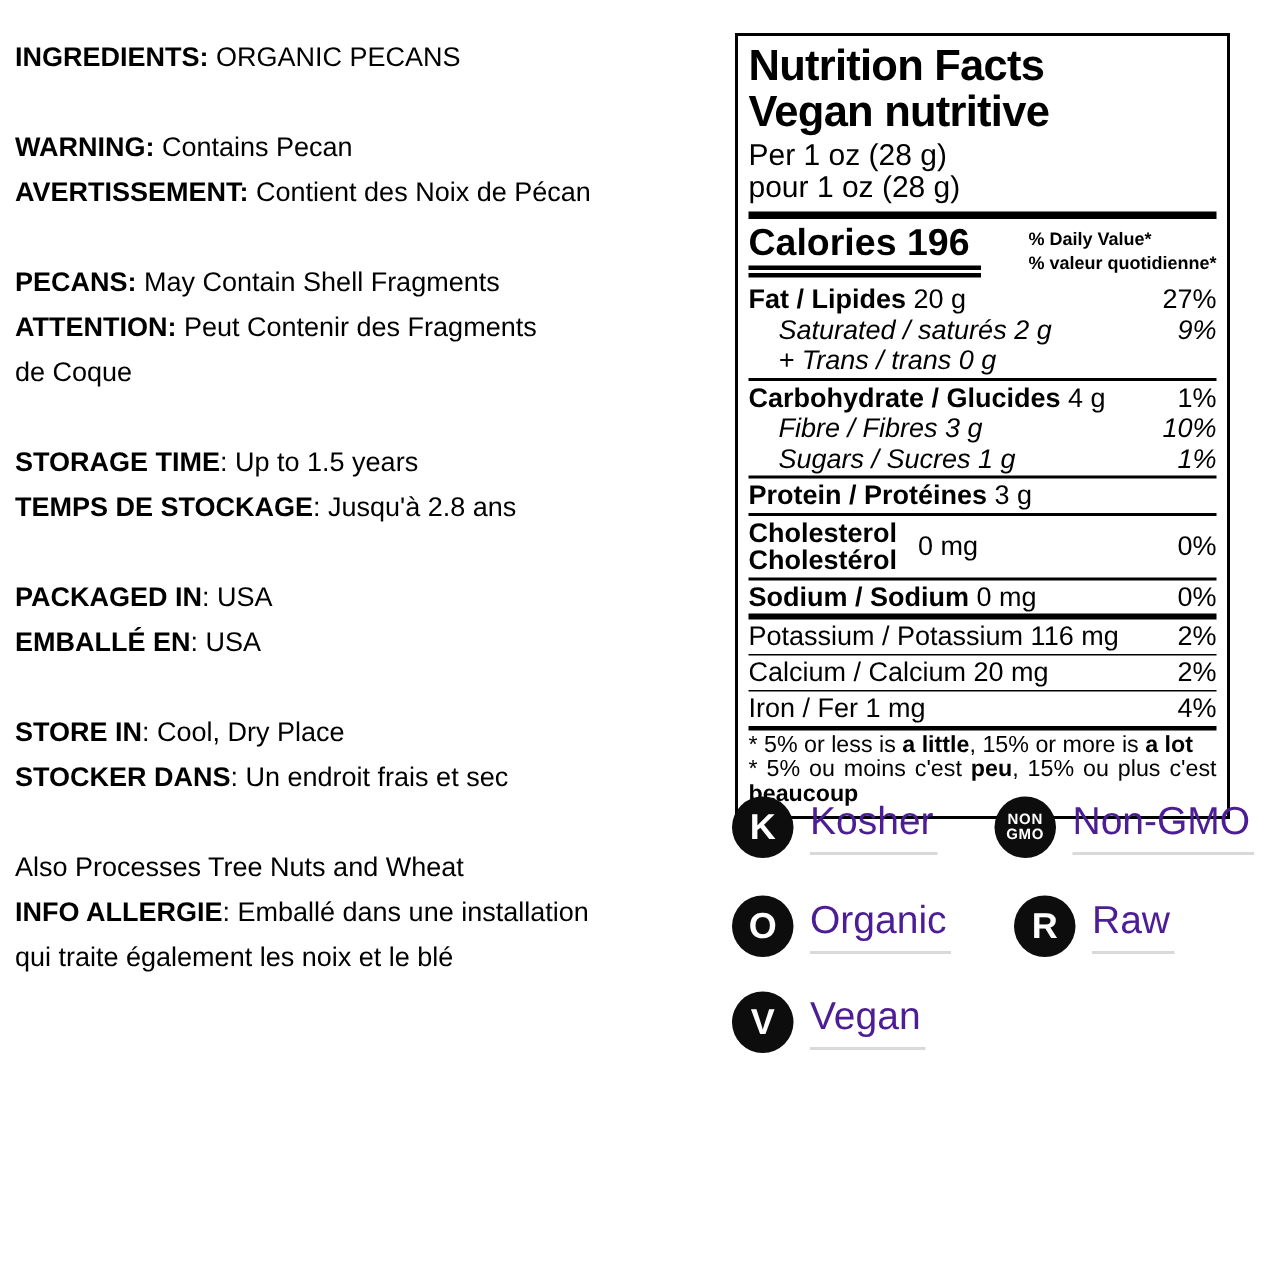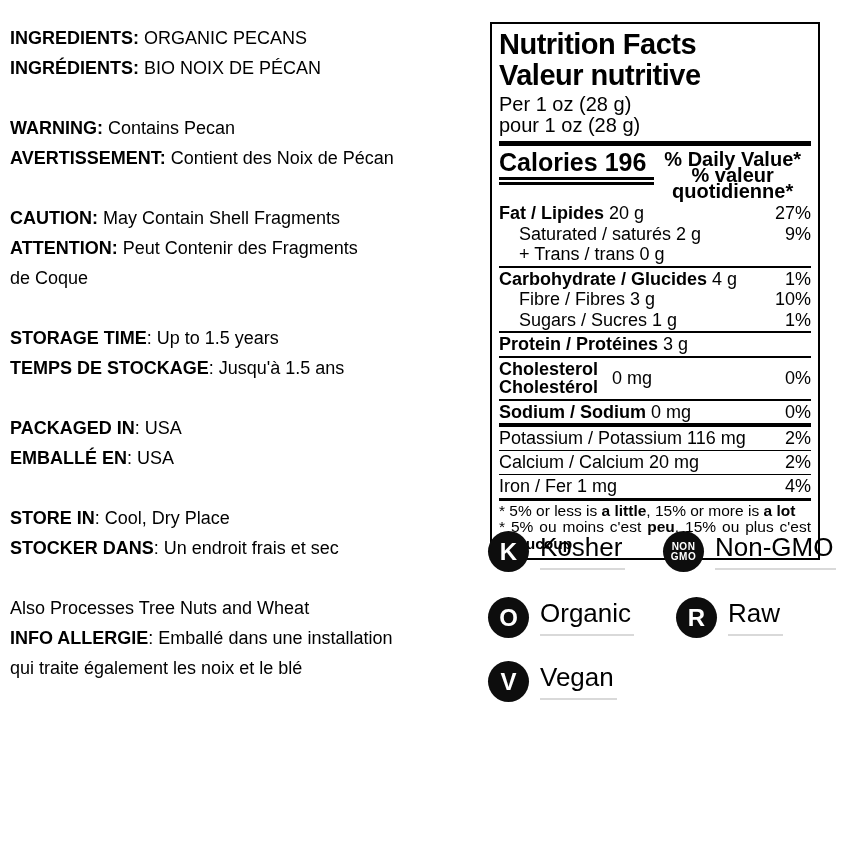--- a/index.html
+++ b/index.html
@@ -29,27 +29,27 @@
   .nf-serving { font-size: 20px; line-height: 21px; }
   .nf-serving.first { margin-top: 3px; }
   .nf-bar { height: 5px; background: #000; margin: 5px 0 3px 0; }
 
   .cal-row { display: flex; justify-content: space-between; align-items: flex-start; margin: 1px 0 4px 0; }
   .cal-label {
     font-size: 25px; font-weight: bold; line-height: 27px;
     border-bottom: 8px double #000; padding: 0 8px 1px 0;
     display: inline-block; white-space: nowrap;
   }
-  .dv-head { text-align: center; font-size: 20px; font-weight: bold; line-height: 16px; padding-top: 2px; }
+  .dv-head { text-align: left; font-size: 12px; font-weight: bold; line-height: 16px; padding-top: 2px; }
 
   .row { display: flex; font-size: 18px; line-height: 18.5px; padding: 1px 0; }
   .row .amt { margin-left: 5px; white-space: nowrap; }
   .row .dv { margin-left: auto; padding-left: 4px; }
   .bold { font-weight: bold; }
-  .indent { padding-left: 20px; }
+  .indent { padding-left: 20px; font-style: italic; }
 
   .rule { background: #000; margin: 1px 0; }
   .rule-1 { height: 1.5px; } .rule-2 { height: 2px; } .rule-3 { height: 3px; } .rule-4 { height: 4px; }
 
   .chol-row { display: flex; align-items: center; font-size: 18px; line-height: 18.5px; padding: 1px 0; }
   .chol-names div { font-weight: bold; }
   .chol-amt { margin-left: 14px; }
   .chol-dv { margin-left: auto; }
 
   .fn { font-size: 15.5px; line-height: 16.5px; }
@@ -61,53 +61,52 @@
   .badges { position: absolute; left: 488px; top: 531px; width: 355px; height: 180px; }
   .badge { position: absolute; display: flex; align-items: center; }
   .badge .circ {
     width: 41px; height: 41px; border-radius: 50%; background: #0d0d0d; color: #fff;
     display: flex; align-items: center; justify-content: center;
     font-weight: bold; flex-shrink: 0;
   }
   .circ.single { font-size: 24px; }
   .circ.duo { flex-direction: column; font-size: 10px; line-height: 10px; letter-spacing: 0.5px; }
   .badge .lbl {
-    margin-left: 11px; font-size: 26px; line-height: 29px; color: #000000;
+    margin-left: 11px; font-size: 26px; line-height: 29px; color: #4c1d95;
     border-bottom: 2px solid #d9d9d9; padding: 0 3px 6px 0;
   }
   .pos-k  { left: 0;     top: 0;   }
   .pos-ng { left: 175px; top: 0;   }
   .pos-o  { left: 0;     top: 66px;}
   .pos-r  { left: 188px; top: 66px;}
   .pos-v  { left: 0;     top: 130px;}
 </style>
 </head>
 <body>
 
 <div class="left-col">
 
   <div class="section">
     <p class="ln"><b>INGREDIENTS:</b><span> ORGANIC PECANS</span></p>
-    <p class="ln"><b>INGRÉDIENTS:</b><span> BIO NOIX DE PÉCAN</span></p>
   </div>
 
   <div class="section">
     <p class="ln"><b>WARNING:</b><span> Contains Pecan</span></p>
     <p class="ln"><b>AVERTISSEMENT:</b><span> Contient des Noix de Pécan</span></p>
   </div>
 
   <div class="section">
-    <p class="ln"><b>CAUTION:</b><span> May Contain Shell Fragments</span></p>
+    <p class="ln"><b>PECANS:</b><span> May Contain Shell Fragments</span></p>
     <p class="ln"><b>ATTENTION:</b><span> Peut Contenir des Fragments</span></p>
     <p class="ln"><b></b><span>de Coque</span></p>
   </div>
 
   <div class="section">
     <p class="ln"><b>STORAGE TIME</b><span>: Up to 1.5 years</span></p>
-    <p class="ln"><b>TEMPS DE STOCKAGE</b><span>: Jusqu'à 1.5 ans</span></p>
+    <p class="ln"><b>TEMPS DE STOCKAGE</b><span>: Jusqu'à 2.8 ans</span></p>
   </div>
 
   <div class="section">
     <p class="ln"><b>PACKAGED IN</b><span>: USA</span></p>
     <p class="ln"><b>EMBALLÉ EN</b><span>: USA</span></p>
   </div>
 
   <div class="section">
     <p class="ln"><b>STORE IN</b><span>: Cool, Dry Place</span></p>
     <p class="ln"><b>STOCKER DANS</b><span>: Un endroit frais et sec</span></p>
@@ -115,21 +114,21 @@
 
   <div class="section">
     <p class="ln"><b></b><span>Also Processes Tree Nuts and Wheat</span></p>
     <p class="ln"><b>INFO ALLERGIE</b><span>: Emballé dans une installation</span></p>
     <p class="ln"><b></b><span>qui traite également les noix et le blé</span></p>
   </div>
 </div>
 
 <div class="nf-panel">
   <div class="nf-title">Nutrition Facts</div>
-  <div class="nf-title">Valeur nutritive</div>
+  <div class="nf-title">Vegan nutritive</div>
   <div class="nf-serving first">Per 1 oz (28 g)</div>
   <div class="nf-serving">pour 1 oz (28 g)</div>
 
   <div class="nf-bar"></div>
 
   <div class="cal-row">
     <span class="cal-label"><span>Calories</span> <span>196</span></span>
     <span class="dv-head">
       <span>% Daily Value*</span><br>
       <span>% valeur quotidienne*</span>

